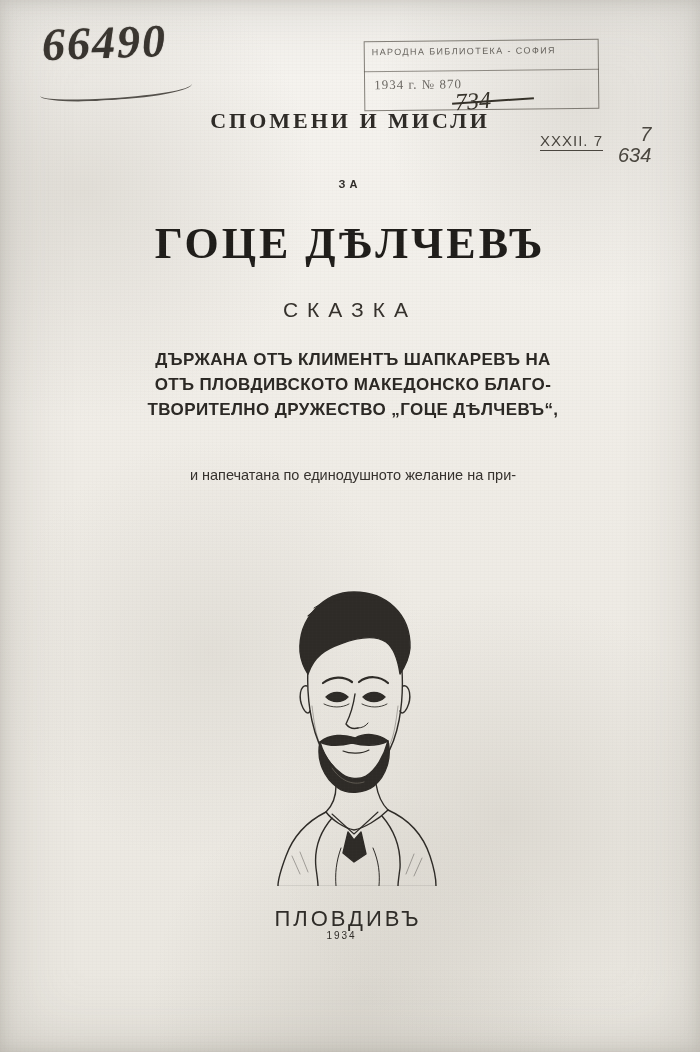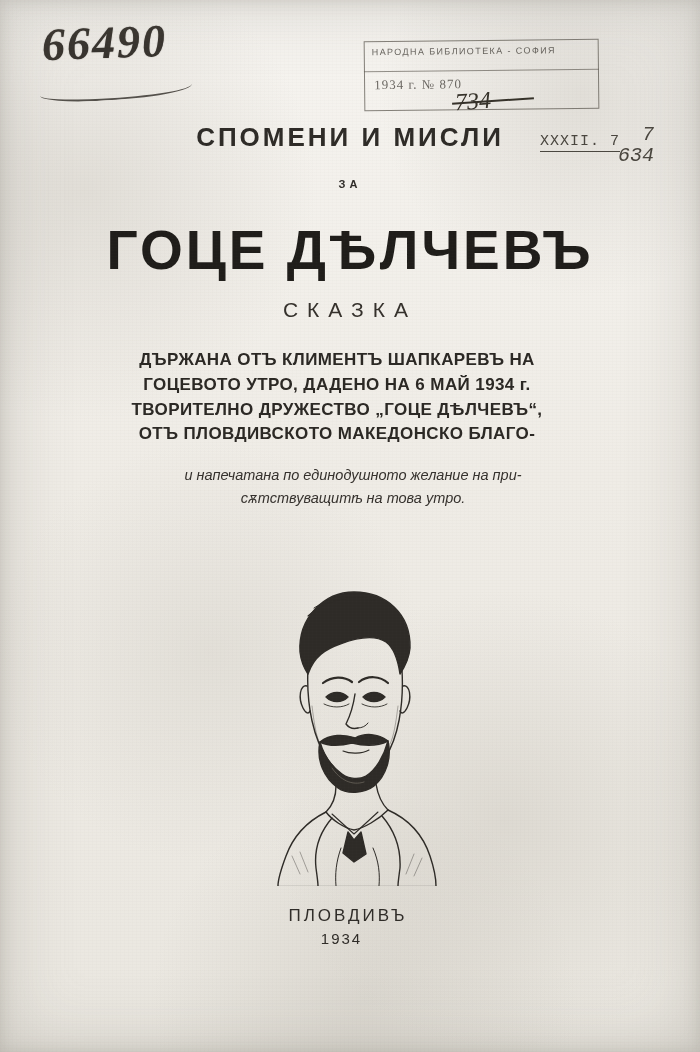--- a/index.html
+++ b/index.html
@@ -127,21 +127,21 @@
     width: 82px;
     border-top: 2px solid #353129;
     transform: rotate(-4deg);
   }
 
   
   #shelfmark {
     position: absolute;
     left: 540px;
     top: 132px;
-    font-family: Liberation Mono, monospace;
+    font-family: Liberation Sans, sans-serif;
     color: #4a463f;
     text-align: right;
   }
   #shelfmark .code {
     font-size: 15px;
     letter-spacing: 1px;
     display: inline-block;
     border-bottom: 1px solid #4a463f;
     padding-bottom: 1px;
   }
@@ -160,58 +160,59 @@
   #content {
     position: absolute;
     left: 0;
     top: 0;
     width: 700px;
     text-align: center;
     color: #2f2c28;
   }
   .t-spomeni {
     position: absolute;
-    top: 122px;
-    left: 0; right: 0;
-    font-size: 26px;
+    top: 108px;
+    left: 0; right: 0;
+    font-size: 22px;
     letter-spacing: 3px;
     font-weight: 700;
     color: #2e2b27;
+    font-family: Liberation Serif, serif;
   }
   .t-za {
     position: absolute;
     top: 178px;
     left: 0; right: 0;
     font-size: 11px;
     letter-spacing: 4px;
     font-weight: 700;
   }
   .t-name {
     position: absolute;
     top: 218px;
     left: 0; right: 0;
-    font-size: 55px;
+    font-size: 44px;
     font-weight: 700;
     letter-spacing: 3px;
     color: #1f1d1a;
-    font-family: Liberation Sans, sans-serif;
+    font-family: Liberation Serif, serif;
   }
   .t-genre {
     position: absolute;
     top: 298px;
     left: 0; right: 0;
     font-size: 21px;
     letter-spacing: 9px;
     font-weight: 400;
     color: #35312c;
   }
   .t-desc {
     position: absolute;
     top: 348px;
-    left: 102px;
+    left: 118px;
     width: 470px;
     font-size: 17px;
     font-weight: 700;
     line-height: 1.46;
     letter-spacing: 0.4px;
     color: #2b2824;
     text-align: center;
   }
   .t-desc .ln {
     display: block;
@@ -220,47 +221,47 @@
   .t-note {
     position: absolute;
     top: 464px;
     left: 118px;
     width: 470px;
     font-size: 14.5px;
     line-height: 1.62;
     color: #35312d;
     text-align: center;
   }
-  .t-note .ln { display: block; font-style: italic; }
+  .t-note .ln { display: block; }
 
   
   #portrait {
     position: absolute;
     left: 228px;
     top: 556px;
     width: 250px;
     height: 330px;
   }
   #portrait svg { display: block; }
 
   
   .t-city {
     position: absolute;
     top: 906px;
     left: 0; right: 4px;
-    font-size: 17px;
+    font-size: 22px;
     letter-spacing: 3px;
     font-weight: 400;
     color: #2f2c28;
   }
   .t-year {
     position: absolute;
     top: 930px;
     left: 0; right: 17px;
-    font-size: 15px;
+    font-size: 10px;
     letter-spacing: 2px;
     color: #2f2c28;
   }
 </style>
 </head>
 <body>
 
 <div id="page">
 
   <div class="handwritten" id="accession">66490</div>
@@ -284,28 +285,26 @@
   </div>
 
   <div id="content">
     <div class="t-spomeni">СПОМЕНИ И МИСЛИ</div>
     <div class="t-za">ЗА</div>
     <div class="t-name">ГОЦЕ ДѢЛЧЕВЪ</div>
     <div class="t-genre">СКАЗКА</div>
 
     <div class="t-desc">
       <span class="ln">ДЪРЖАНА ОТЪ КЛИМЕНТЪ ШАПКАРЕВЪ НА</span>
-      <span class="ln">ГОЦЕВОТО УТРО, ДАДЕНО НА 6 МАЙ 1934 г.</span>
+      <span class="ln">ОТЪ ПЛОВДИВСКОТО МАКЕДОНСКО БЛАГО-</span>
       <span class="ln">ТВОРИТЕЛНО ДРУЖЕСТВО „ГОЦЕ ДѢЛЧЕВЪ“,</span>
-      <span class="ln">ОТЪ ПЛОВДИВСКОТО МАКЕДОНСКО БЛАГО-</span>
     </div>
 
     <div class="t-note">
       <span class="ln">и напечатана по единодушното желание на при-</span>
-      <span class="ln">сѫтствуващитѣ на това утро.</span>
     </div>
 
     <div class="t-city">ПЛОВДИВЪ</div>
     <div class="t-year">1934</div>
   </div>
 
   <div id="portrait">
     <svg width="250" height="330" viewBox="0 0 250 330" xmlns="http://www.w3.org/2000/svg">
       <g fill="none" stroke="#2e2b27" stroke-width="1.4" stroke-linecap="round" stroke-linejoin="round">
 

